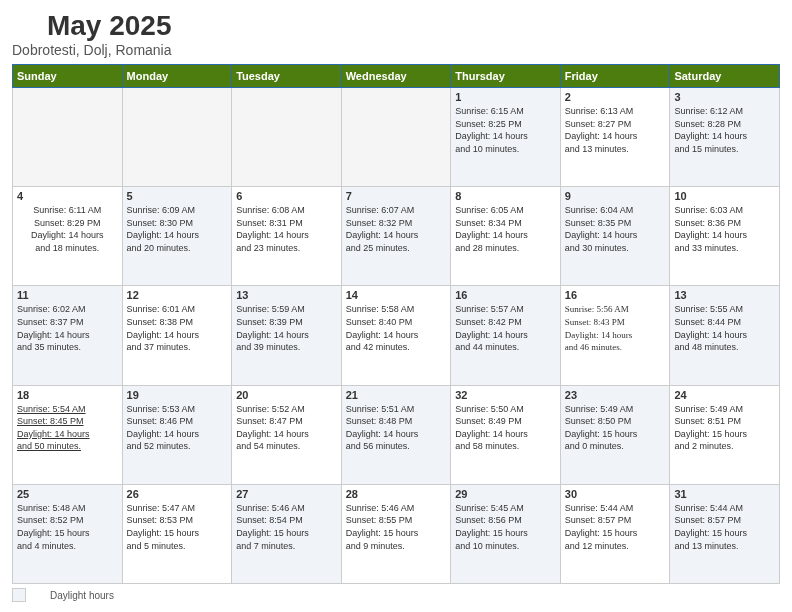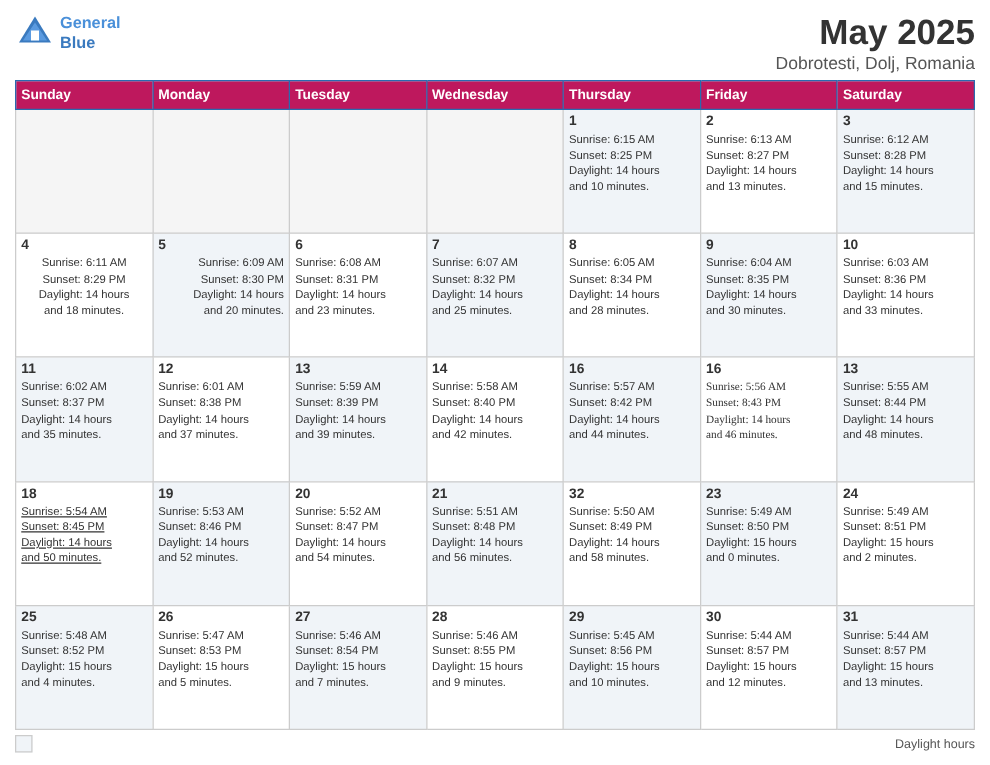--- a/index.html
+++ b/index.html
@@ -54,21 +54,21 @@
       color: #555;
     }
     .calendar {
       flex: 1;
       border: 1px solid #ccc;
       border-collapse: collapse;
       width: 100%;
       table-layout: fixed;
     }
     .calendar th {
-      background: #be185d;
+      background: #4d7c0f;
       color: #fff;
       font-size: 11px;
       font-weight: bold;
       padding: 5px 4px;
       text-align: left;
       border: 1px solid #2a6aaf;
     }
     .calendar td {
       border: 1px solid #ccc;
       vertical-align: top;
@@ -91,49 +91,37 @@
       margin-bottom: 2px;
     }
     .day-info {
       font-size: 9px;
       color: #333;
       line-height: 1.4;
     }
     .legend {
       display: flex;
       align-items: center;
-      gap: 0;
+      gap: 24px;
       margin-top: 4px;
       font-size: 10px;
       color: #555;
-      justify-content: space-between;
     }
     .legend-box {
       width: 14px;
       height: 14px;
       background: #f0f4f8;
       border: 1px solid #ccc;
     }
   </style>
 </head>
 <body>
 
 <div class="page">
   <div class="header">
-    <div class="logo">
-      <svg class="logo-icon" viewBox="0 0 40 40">
-        <polygon points="20,4 36,30 4,30" fill="#3a7abf"></polygon>
-        <polygon points="20,10 32,28 8,28" fill="#5a9ae0"></polygon>
-        <rect x="16" y="18" width="8" height="10" fill="#fff"></rect>
-      </svg>
-      <div class="logo-text">
-        <div><span>General</span></div>
-        <div><span style="color:#3a7abf">Blue</span></div>
-      </div>
-    </div>
     <div class="title-block">
       <div class="month-title">May 2025</div>
       <div class="location">Dobrotesti, Dolj, Romania</div>
     </div>
   </div>
 
   <table class="calendar">
     <thead>
       <tr>
       <th>Sunday</th>
@@ -176,21 +164,21 @@
         <tr>
           <td>
             <div class="day-num">4</div>
             <div class="day-info" style="white-space: pre-line; text-align: center;">Sunrise: 6:11 AM
 Sunset: 8:29 PM
 Daylight: 14 hours
 and 18 minutes.</div>
           </td>
           <td class="shaded">
             <div class="day-num">5</div>
-            <div class="day-info" style="white-space: pre-line; text-align: right;">Sunrise: 6:09 AM
+            <div class="day-info" style="white-space: pre-line;">Sunrise: 6:09 AM
 Sunset: 8:30 PM
 Daylight: 14 hours
 and 20 minutes.</div>
           </td>
           <td>
             <div class="day-num">6</div>
             <div class="day-info" style="white-space: pre-line;">Sunrise: 6:08 AM
 Sunset: 8:31 PM
 Daylight: 14 hours
 and 23 minutes.</div>

